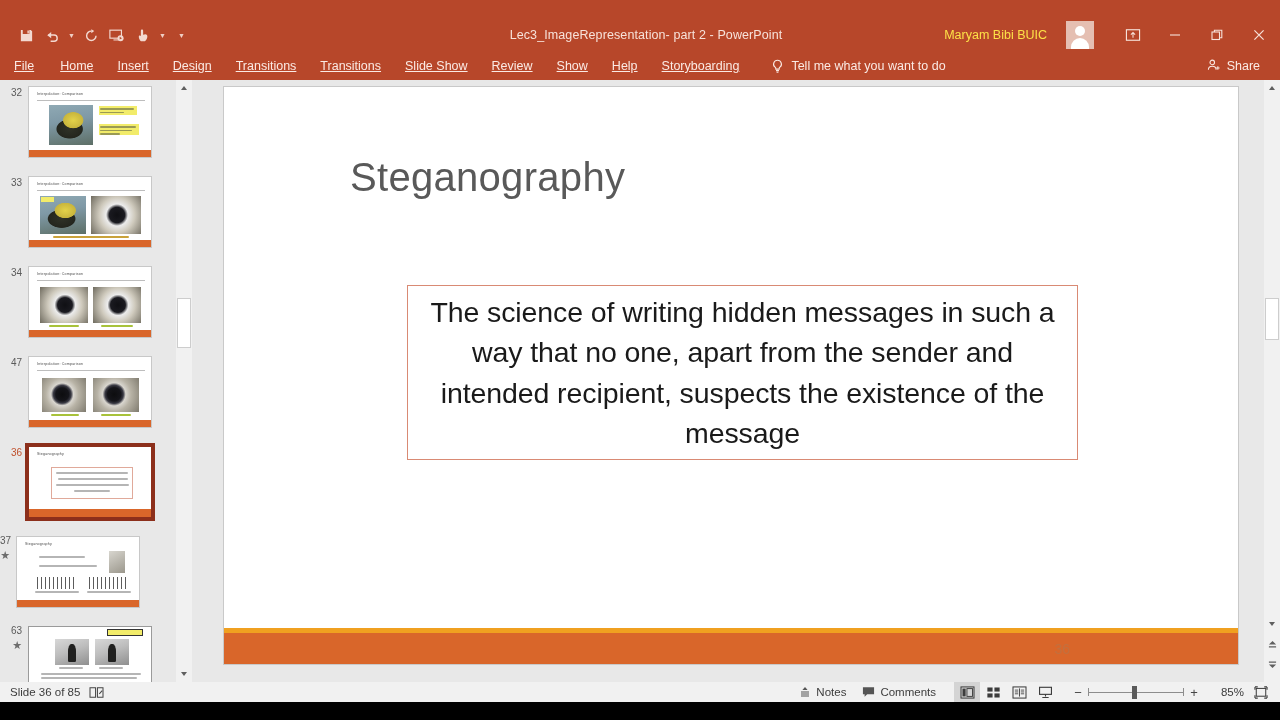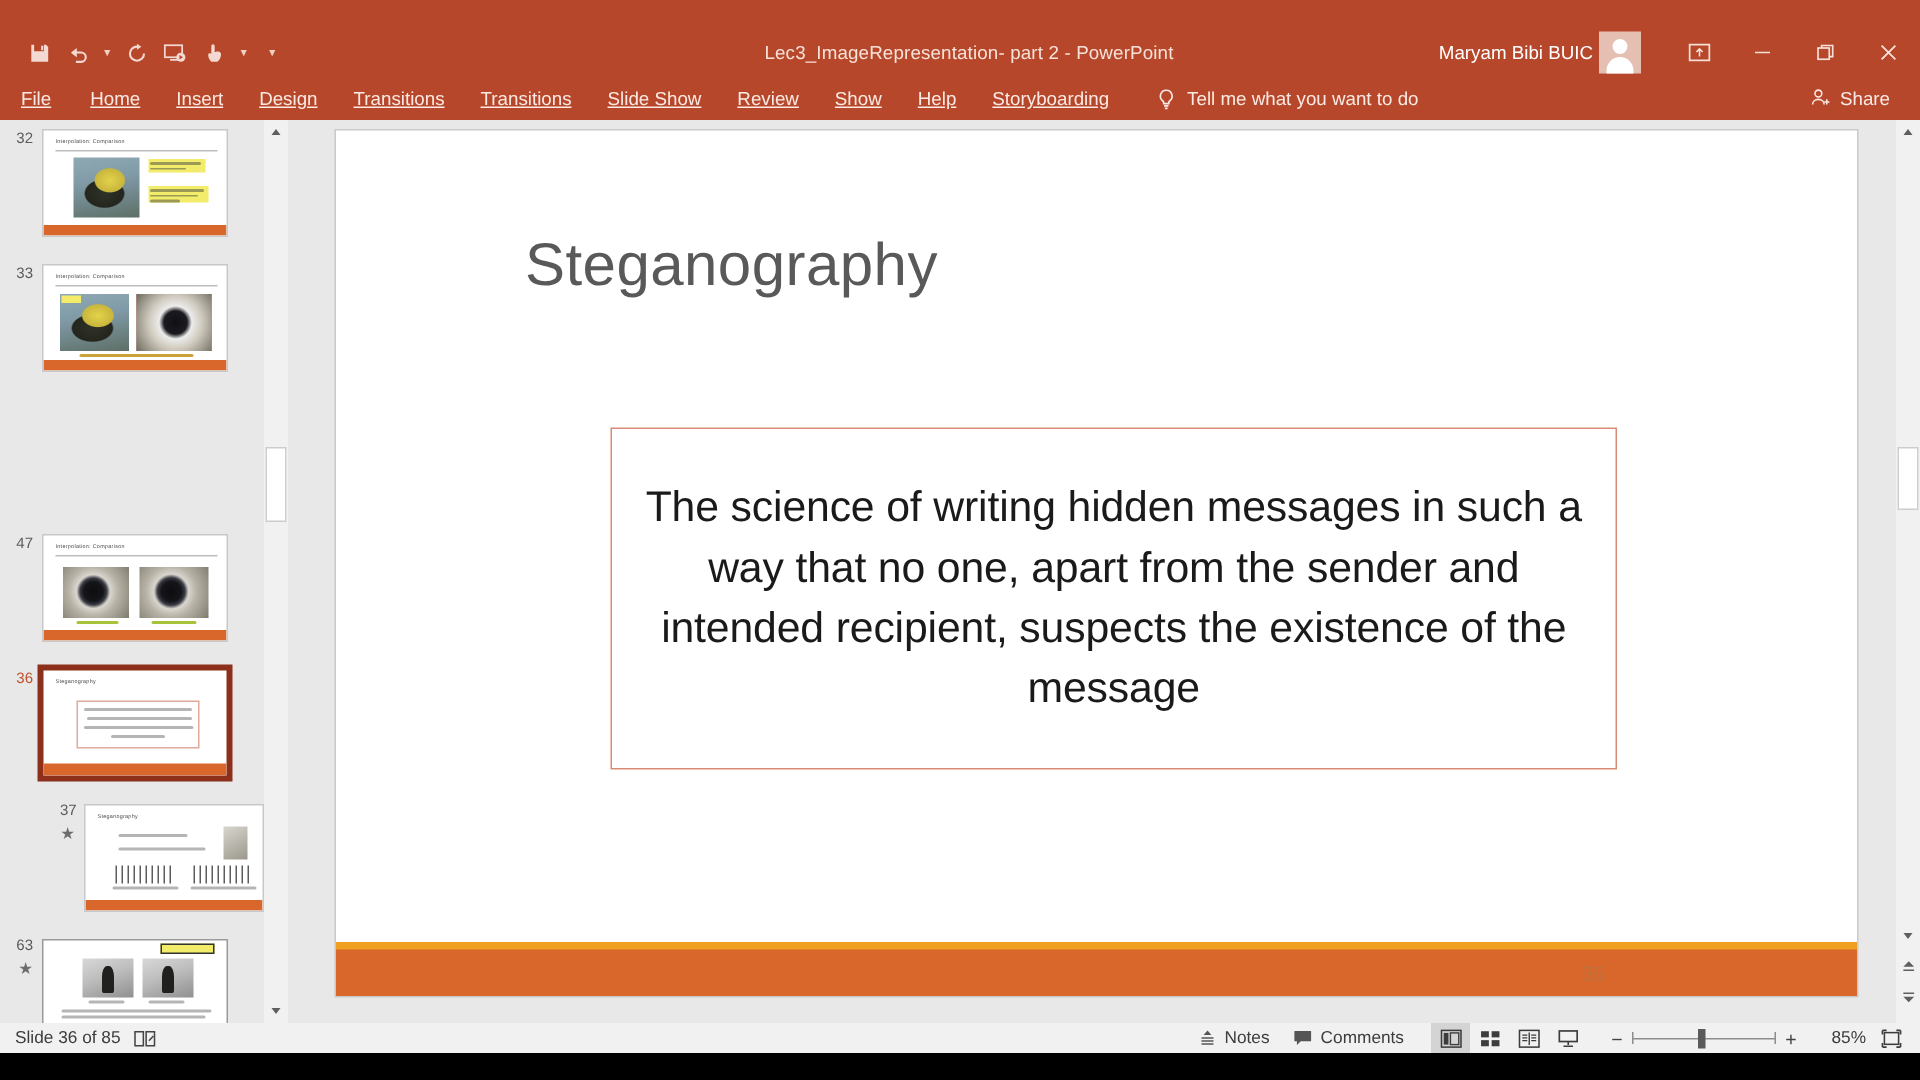--- a/index.html
+++ b/index.html
@@ -25,21 +25,21 @@
   }
   .qat-btn svg { display:block; }
   .qat-caret { width: 11px; height: 22px; display:flex; align-items:center; justify-content:center; color:#f0cfc4; font-size:7px; cursor:pointer;}
   .title-text {
     position: absolute; left: 12px; right: 0; top: 0; height: 34px;
     display: flex; align-items: center; justify-content: center;
     color: #f7e2da; font-size: 12.5px; letter-spacing: .1px;
     pointer-events: none;
   }
   .tb-right { margin-left: auto; display: flex; align-items: center; height: 34px; }
-  .acct-name { color: #ffffff; font-size: 12.5px; margin-right: 4px; }
+  .acct-name { color: #fde047; font-size: 12.5px; margin-right: 19px; }
   .avatar {
     width: 28px; height: 28px; background: #e5bfb2; position: relative; margin-right: 18px;
     overflow: hidden;
   }
   .avatar::before { content:""; position:absolute; left:9px; top:5px; width:10px; height:10px; border-radius:50%; background:#fff;}
   .avatar::after { content:""; position:absolute; left:5px; top:17px; width:18px; height:13px; border-radius:9px 9px 0 0; background:#fff;}
   .win-btn {
     width: 42px; height: 34px; display:flex; align-items:center; justify-content:center;
     color:#f7e2da; cursor:pointer;
   }
@@ -130,21 +130,21 @@
   .slide {
     position:absolute; left:28px; top:7px; width:1014px; height:577px;
     background:#fff; box-shadow: 0 0 0 1px #c9c9c9;
   }
   .slide-title {
     position:absolute; left:126px; top:68px;
     font-size: 40px; color:#595959; font-weight:400; letter-spacing:.3px;
     font-family:"Liberation Sans", sans-serif;
   }
   .slide-box {
-    position:absolute; left:183px; top:198px; width:671px; height:228px;
+    position:absolute; left:183px; top:198px; width:671px; height:175px;
     border:1px solid #d98a74; background:#fff;
     display:flex; align-items:center; justify-content:center;
   }
   .slide-box p {
     font-size: 28.5px; color:#1a1a1a; text-align:center; line-height:1.42;
     padding: 0 14px; letter-spacing:-.1px;
   }
   .slide-footbar { position:absolute; left:0; bottom:0; width:100%; height:36px; background:#d9662a; }
   .slide-footbar::before { content:""; position:absolute; left:0; top:0; width:100%; height:5px; background:#f0a020;}
   .slide-pagenum {
@@ -310,20 +310,32 @@
           <div class="t-title">Interpolation: Comparison</div>
           <div class="t-line" style="left:8px;top:13px;width:108px"></div>
           <div class="bird" style="left:11px;top:19px;width:46px;height:38px"></div>
           <div class="t-yellow" style="left:12px;top:20px;width:13px;height:5px"></div>
           <div class="eyeR" style="left:62px;top:19px;width:50px;height:38px"></div>
           <div class="t-quote-ln" style="left:24px;top:59px;width:76px;background:#c9a23a"></div>
           <div class="t-bar"></div>
         </div>
       </div>
 
+      <div class="thumb-row" style="top:186px">
+        <div class="thumb-num">34</div>
+        <div class="thumb-card">
+          <div class="t-title">Interpolation: Comparison</div>
+          <div class="t-line" style="left:8px;top:13px;width:108px"></div>
+          <div class="eyeR" style="left:11px;top:20px;width:48px;height:36px"></div>
+          <div class="eyeR" style="left:64px;top:20px;width:48px;height:36px"></div>
+          <div class="t-quote-ln" style="left:20px;top:58px;width:30px;background:#a8c23a"></div>
+          <div class="t-quote-ln" style="left:72px;top:58px;width:32px;background:#a8c23a"></div>
+          <div class="t-bar"></div>
+        </div>
+      </div>
 
       <div class="thumb-row" style="top:276px">
         <div class="thumb-num">47</div>
         <div class="thumb-card">
           <div class="t-title">Interpolation: Comparison</div>
           <div class="t-line" style="left:8px;top:13px;width:108px"></div>
           <div class="eye" style="left:13px;top:21px;width:44px;height:34px"></div>
           <div class="eye" style="left:64px;top:21px;width:46px;height:34px"></div>
           <div class="t-quote-ln" style="left:22px;top:57px;width:28px;background:#a8c23a"></div>
           <div class="t-quote-ln" style="left:72px;top:57px;width:30px;background:#a8c23a"></div>
@@ -339,21 +351,21 @@
             <div class="t-quote-ln" style="left:4px;top:4px;width:72px"></div>
             <div class="t-quote-ln" style="left:6px;top:10px;width:70px"></div>
             <div class="t-quote-ln" style="left:4px;top:16px;width:73px"></div>
             <div class="t-quote-ln" style="left:22px;top:22px;width:36px"></div>
           </div>
           <div class="t-bar tall"></div>
         </div>
       </div>
 
       <div class="thumb-row" style="top:456px">
-        <div style="width:16px;text-align:right;padding-right:6px;margin-left:40px;">
+        <div style="width:16px;text-align:right;padding-right:6px;">
           <div class="thumb-num" style="width:auto;padding:0;">37</div>
           <div style="color:#6d6d6d;font-size:11px;margin-top:3px;">★</div>
         </div>
         <div class="thumb-card">
           <div class="t-title">Steganography</div>
           <div class="t-quote-ln" style="left:22px;top:19px;width:46px"></div>
           <div class="t-quote-ln" style="left:22px;top:28px;width:58px"></div>
           <div class="microp" style="left:92px;top:14px;width:16px;height:22px;"></div>
           <div class="wavegrp" style="left:18px;top:40px;width:44px;height:12px">
             <i style="left:2px"></i>

